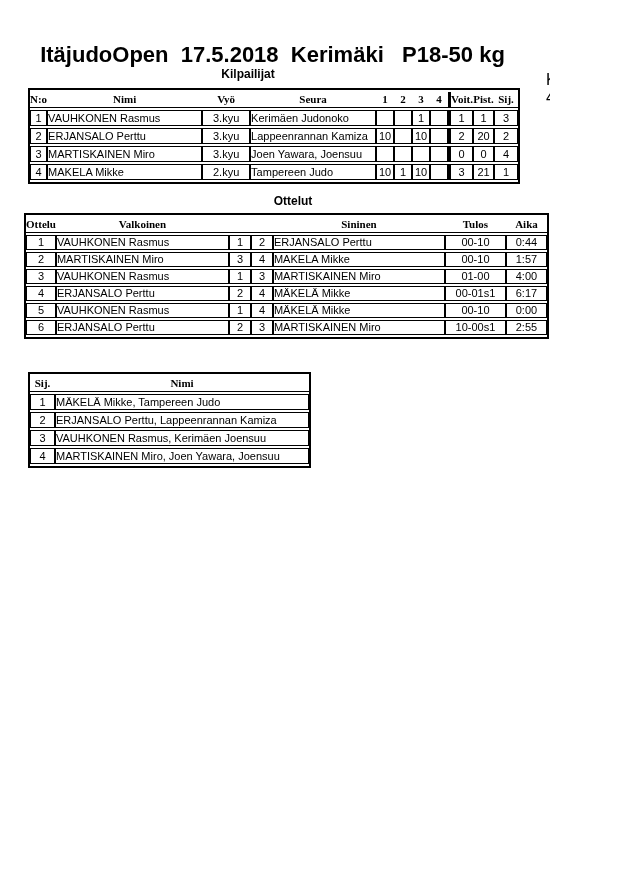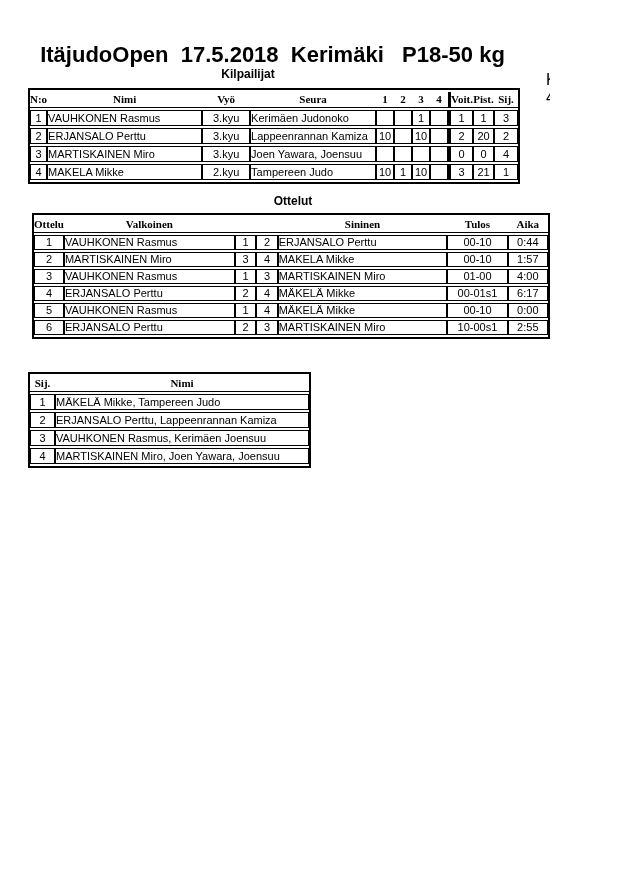--- a/index.html
+++ b/index.html
@@ -152,21 +152,21 @@
       <td class="c"></td>
       <td class="c sep">3</td>
       <td class="c">21</td>
       <td class="c">1</td>
     </tr>
   </tbody>
     </table>
 
   <div class="abs sub-title" style="left:28px; top:194px; width:530px;">Ottelut</div>
 
-  <table class="rpt t2 abs" style="left:32px; top:213px;">
+  <table class="rpt t2 abs" style="left:24px; top:213px;">
     <colgroup>
       <col style="width:25px">
         <col style="width:173px">
         <col style="width:22px">
         <col style="width:22px">
       <col style="width:172px">
         <col style="width:61px">
         <col style="width:41px">
     </colgroup>
     <tbody>

